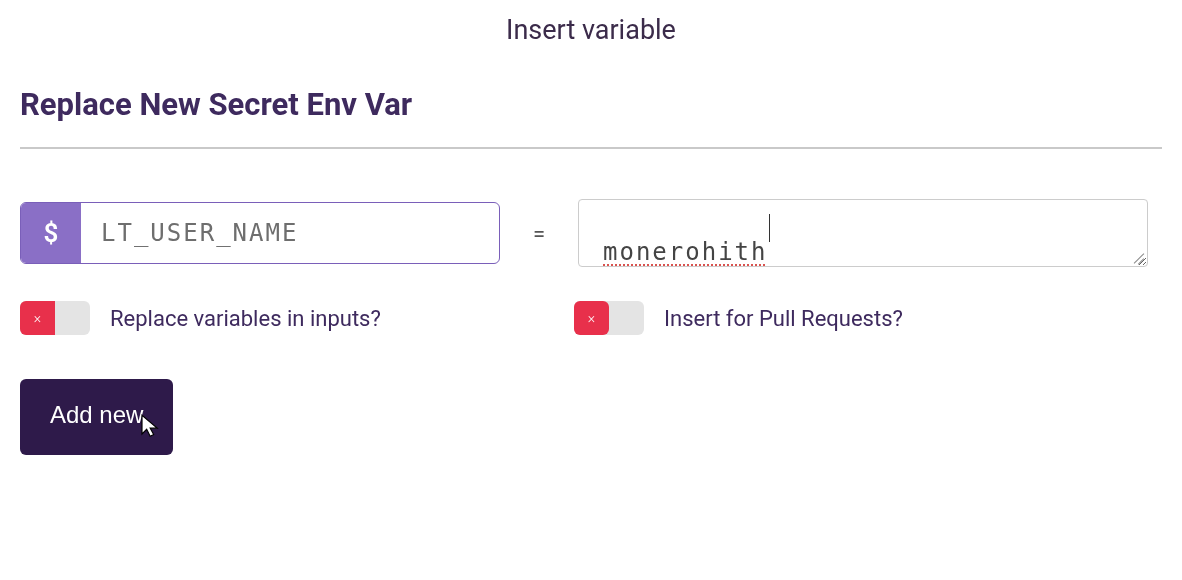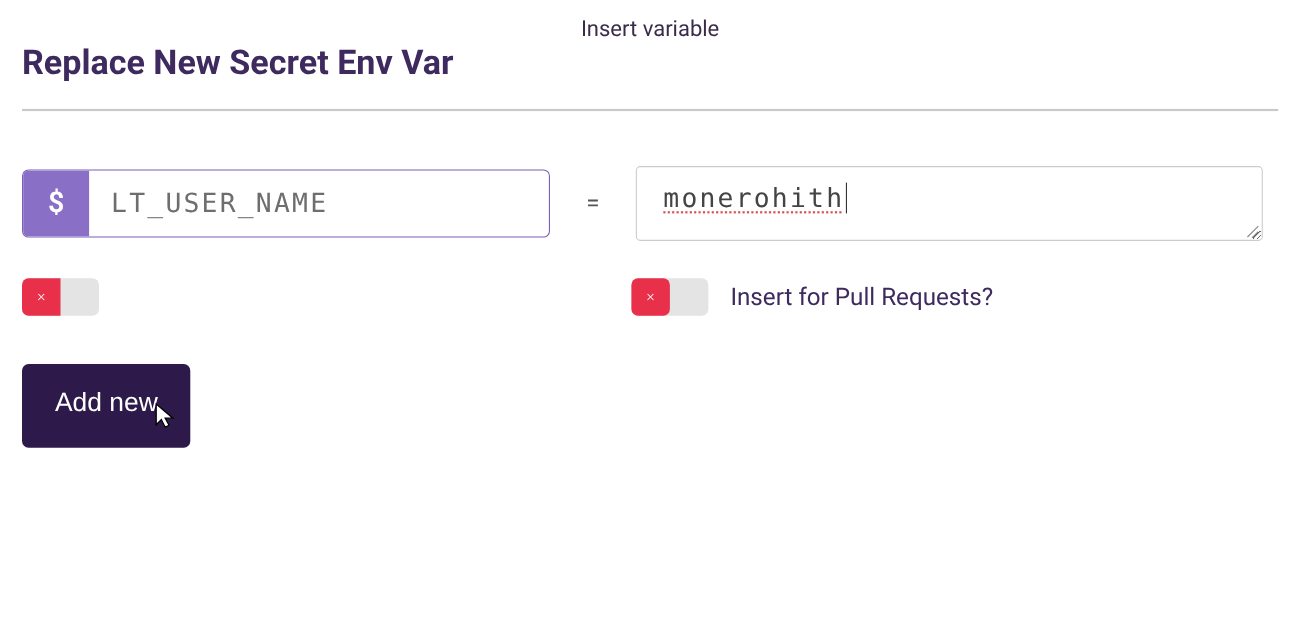--- a/index.html
+++ b/index.html
@@ -9,24 +9,25 @@
     }
     body {
       font-family: -apple-system, BlinkMacSystemFont, "Segoe UI", Roboto, Helvetica, Arial, sans-serif;
       width: 1182px;
       height: 580px;
       background: #ffffff;
       padding: 10px 20px;
     }
     .header-title {
       text-align: center;
-      font-size: 20px;
+      font-size: 27px;
       color: #3b2b4a;
       font-weight: 400;
       margin-top: 4px;
+      margin-bottom: 40px;
     }
     .section-title {
       font-size: 31px;
       font-weight: 700;
       color: #3e2a5e;
       margin-bottom: 24px;
     }
     .divider {
       height: 2px;
       background: #c9c9c9;
@@ -89,20 +90,21 @@
       overflow: hidden;
     }
     .value-text {
       font-family: "Menlo", "Consolas", monospace;
       font-size: 24px;
       color: #444;
       letter-spacing: 2px;
       text-decoration: underline dotted #d9534f;
       text-decoration-thickness: 2px;
       text-underline-offset: 4px;
+      margin-top: 24px;
     }
     .caret {
       display: inline-block;
       width: 1px;
       height: 28px;
       background: #333;
       margin-left: 1px;
       vertical-align: -4px;
     }
     .resize-handle {
@@ -215,20 +217,21 @@
       <span class="caret"></span>
     <div class="resize-handle"></div>
   </div>
 </div>
 
 <div class="toggles-row">
   <div class="toggle-group first">
     <div class="toggle">
       <div class="toggle-knob">×</div>
     </div>
+    <div class="toggle-label">Replace variables in inputs?</div>
   </div>
   <div class="toggle-group">
     <div class="toggle second">
       <div class="toggle-knob">×</div>
     </div>
     <div class="toggle-label">Insert for Pull Requests?</div>
   </div>
 </div>
 
 <button class="add-button">

